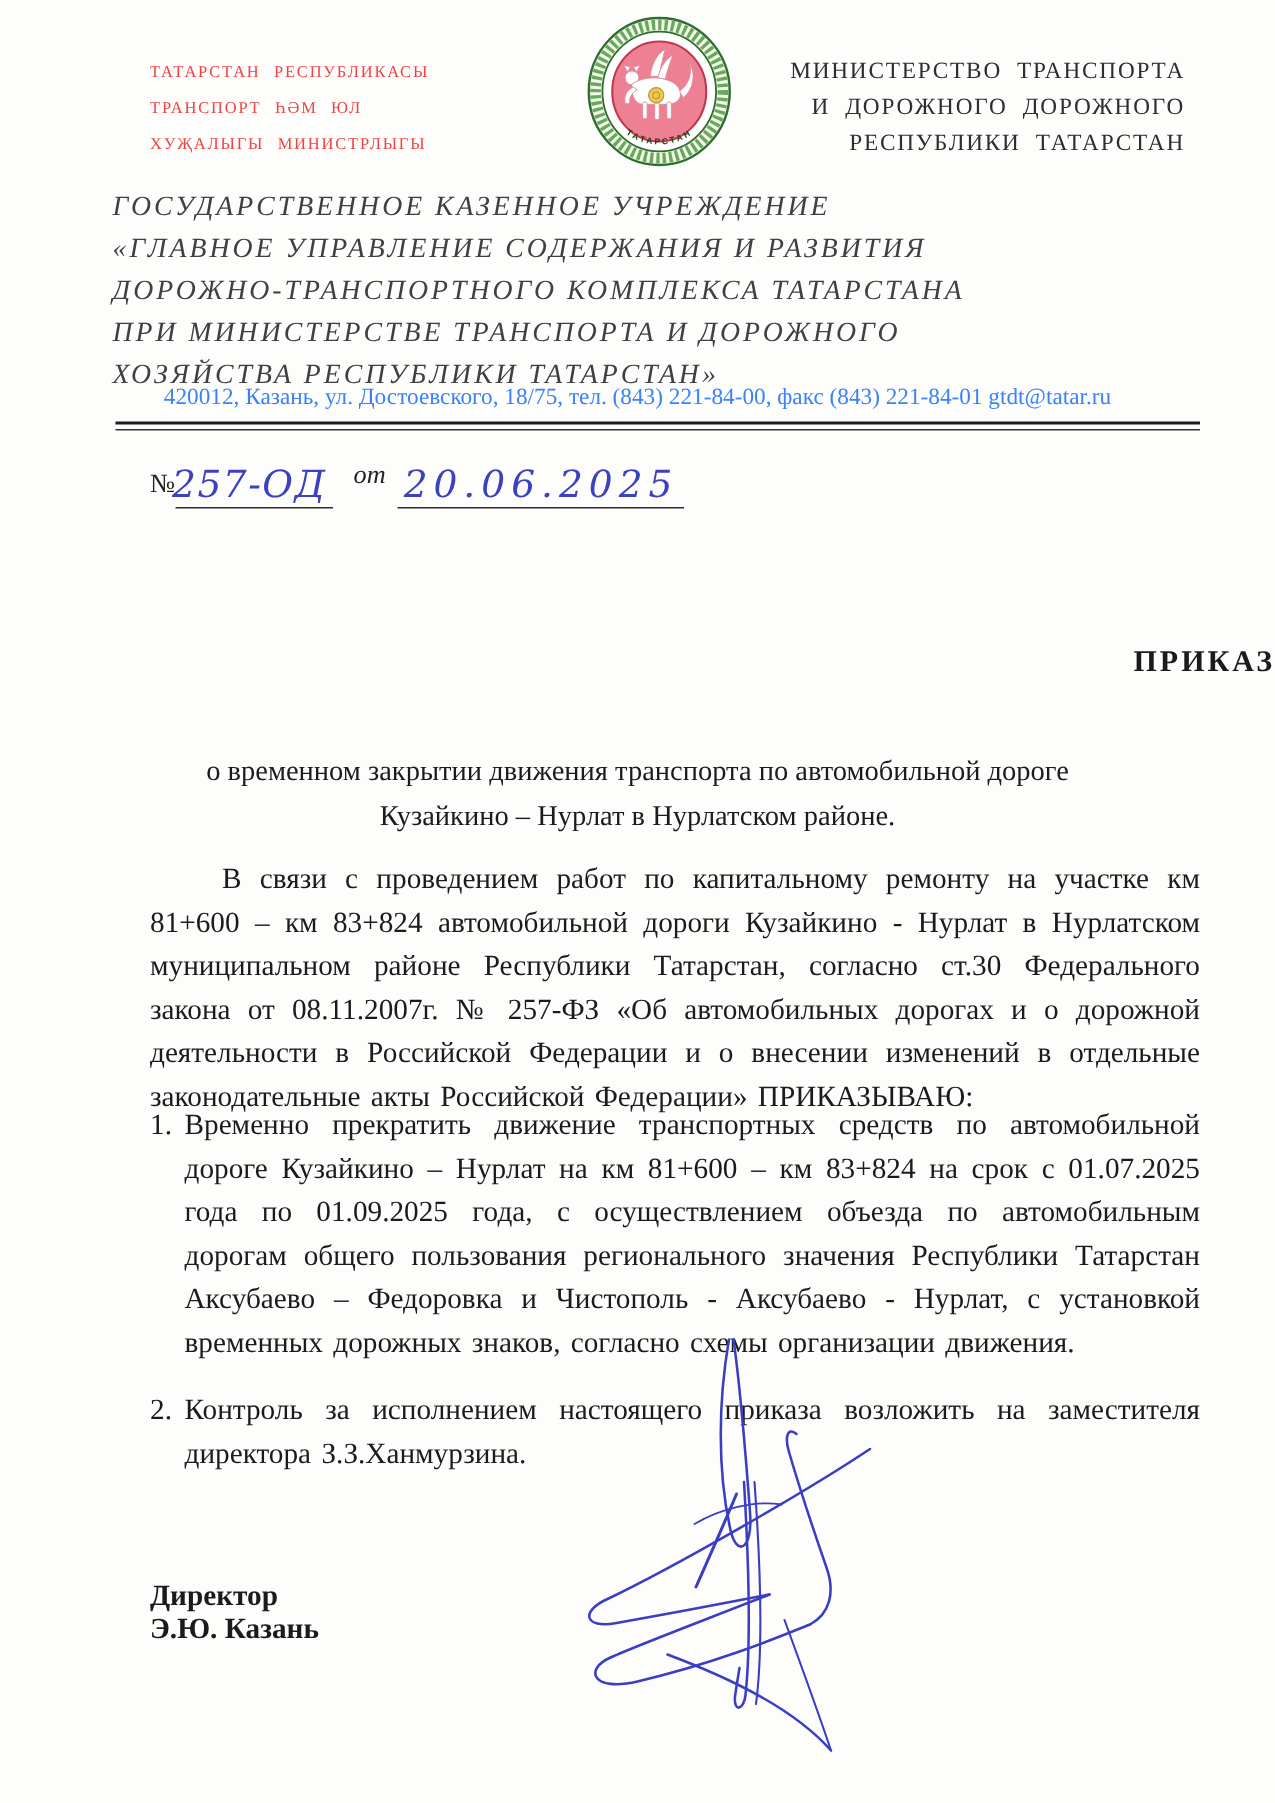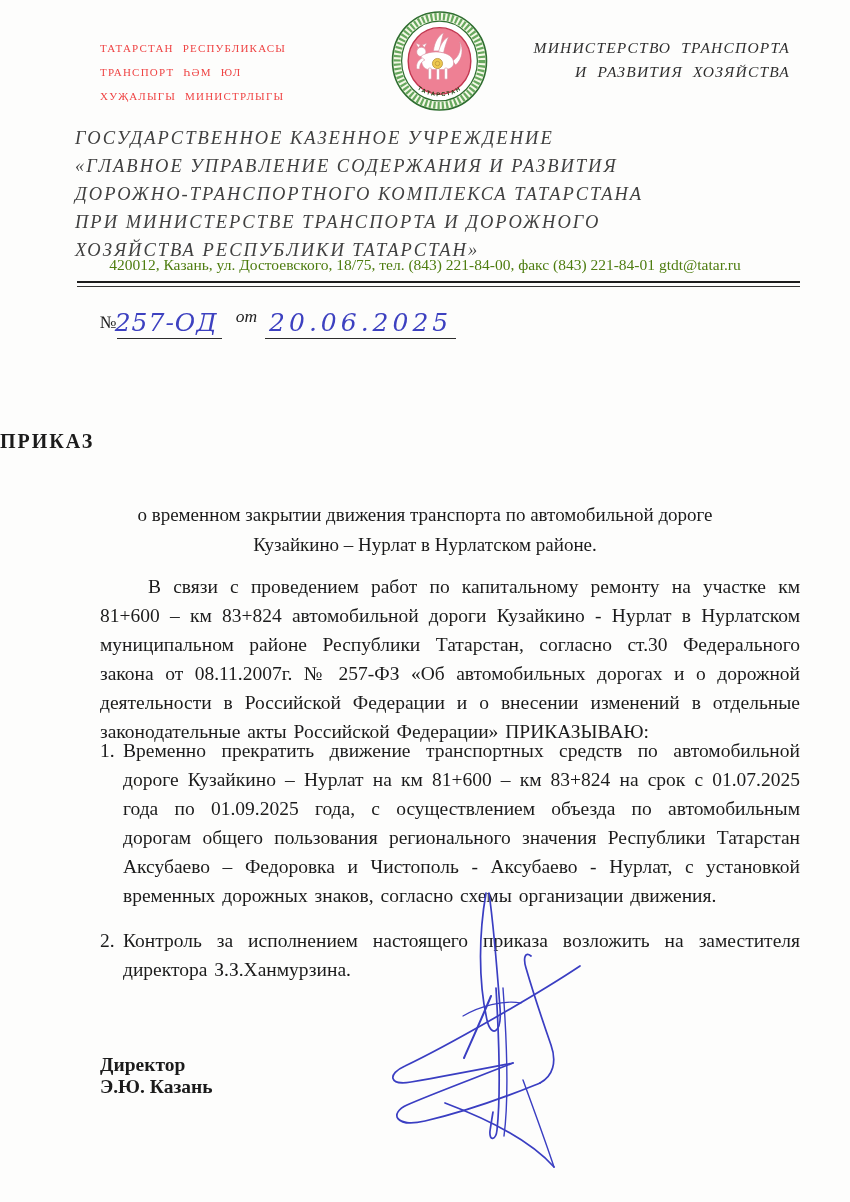--- a/index.html
+++ b/index.html
@@ -15,31 +15,31 @@
   }
   
   .hdr-left {
     position: absolute; left: 100px; top: 36px; width: 268px;
     font-size: 11px; line-height: 24px; letter-spacing: 1.2px;
     word-spacing: 5px; color: #ef4444;
   }
   .hdr-right {
     position: absolute; left: 498px; top: 36px; width: 292px;
     font-size: 15.5px; line-height: 24px; letter-spacing: 1.2px;
-    word-spacing: 5px; text-align: right; color: #2e2e2e; font-style: italic;
+    word-spacing: 5px; text-align: right; color: #2e2e2e;
   }
   .emblem { position: absolute; left: 391px; top: 10px; width: 97px; height: 102px; }
   .org-block {
     position: absolute; left: 75px; top: 124px; width: 700px;
     text-align: left; font-size: 18.5px; line-height: 28px;
     letter-spacing: 2px; color: #404040; font-style: italic;
   }
   .addr-line {
     position: absolute; left: 55px; top: 256px; width: 740px;
-    text-align: center; font-size: 15.5px; color: #4d7c0f;
+    text-align: center; font-size: 15.5px; color: #3b82f6;
   }
   .rule {
     position: absolute; left: 77px; top: 281px; width: 723px; height: 6px;
     border-top: 2.5px solid #1d1d1d; border-bottom: 1.2px solid #333;
   }
   
   .docnum {
     position: absolute; left: 100px; top: 299px; height: 40px;
     display: flex; align-items: flex-end; font-size: 17.5px; color: #222;
   }
@@ -49,21 +49,21 @@
     color: #3d41c0; transform: skewX(-10deg) rotate(-1.5deg);
     transform-origin: left bottom; white-space: nowrap;
   }
   .hw-slot { display: inline-block; border-bottom: 1.6px solid #2c2c2c; padding: 0 4px 1px 4px; }
   .hw-num { font-size: 25px; letter-spacing: 1px; margin-left: -6px; }
   .hw-date { font-size: 25px; letter-spacing: 4px; min-width: 150px; }
   .docnum .ot { margin: 5px 8px 6px 14px; font-style: italic; }
   
   .doc-title {
     position: absolute; left: 0; top: 430px; width: 850px;
-    text-align: left; font-weight: bold; font-size: 20px; letter-spacing: 2px;
+    text-align: right; font-weight: bold; font-size: 20px; letter-spacing: 2px;
   }
   .doc-subject {
     position: absolute; left: 110px; top: 500px; width: 630px;
     text-align: center; font-size: 19px; line-height: 30px;
   }
   
   .body-par {
     position: absolute; left: 100px; top: 572px; width: 700px;
     font-size: 19.5px; line-height: 29px; text-align: justify;
     text-indent: 48px; word-spacing: 2px;
@@ -118,21 +118,22 @@
     </g>
     <circle cx="46" cy="52.5" r="5" fill="#eec94f" stroke="#b8923a" stroke-width="0.8"></circle>
     <circle cx="46" cy="52.5" r="2.2" fill="none" stroke="#b8923a" stroke-width="0.7"></circle>
     <text font-size="5.6" fill="#17450f" letter-spacing="1.6" font-family="Liberation Sans, sans-serif" font-weight="bold">
       <textPath href="#botArc" startOffset="50%" text-anchor="middle">ТАТАРСТАН</textPath>
     </text>
   </svg>
 
   <div class="hdr-right">
     <div>МИНИСТЕРСТВО  ТРАНСПОРТА</div>
-    <div>И  РАЗВИТИЯ  ХОЗЯЙСТВА</div>
+    <div>И  ДОРОЖНОГО  ДОРОЖНОГО</div>
+    <div>РЕСПУБЛИКИ  ТАТАРСТАН</div>
   </div>
 
   <div class="org-block">
     <div>ГОСУДАРСТВЕННОЕ КАЗЕННОЕ УЧРЕЖДЕНИЕ</div>
     <div>«ГЛАВНОЕ УПРАВЛЕНИЕ СОДЕРЖАНИЯ И РАЗВИТИЯ</div>
     <div>ДОРОЖНО-ТРАНСПОРТНОГО КОМПЛЕКСА ТАТАРСТАНА</div>
     <div>ПРИ МИНИСТЕРСТВЕ ТРАНСПОРТА И ДОРОЖНОГО</div>
     <div>ХОЗЯЙСТВА РЕСПУБЛИКИ ТАТАРСТАН»</div>
   </div>
 

